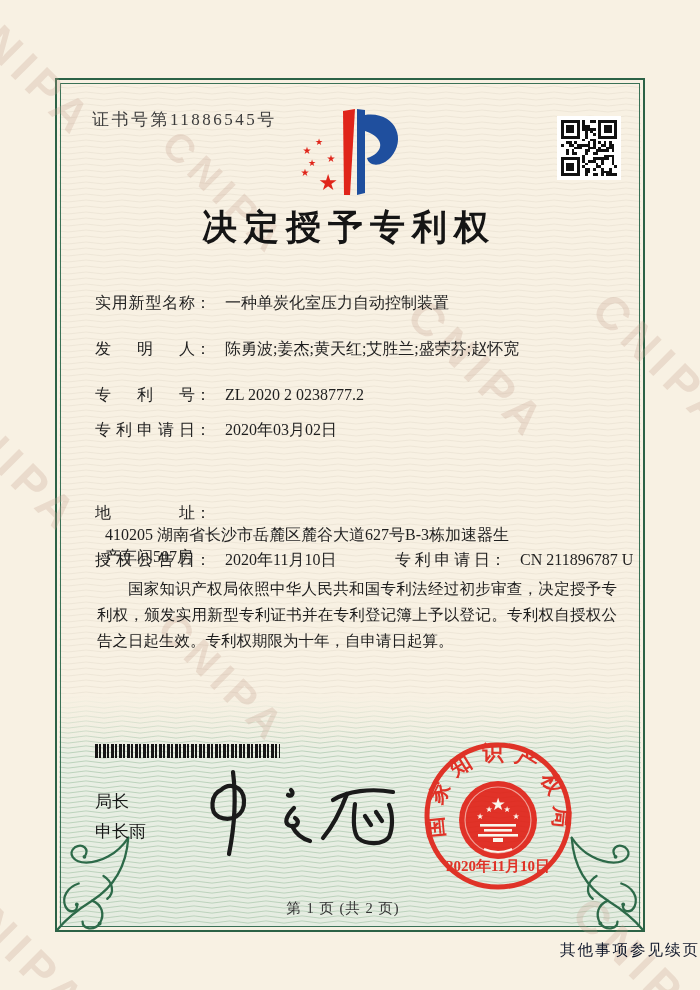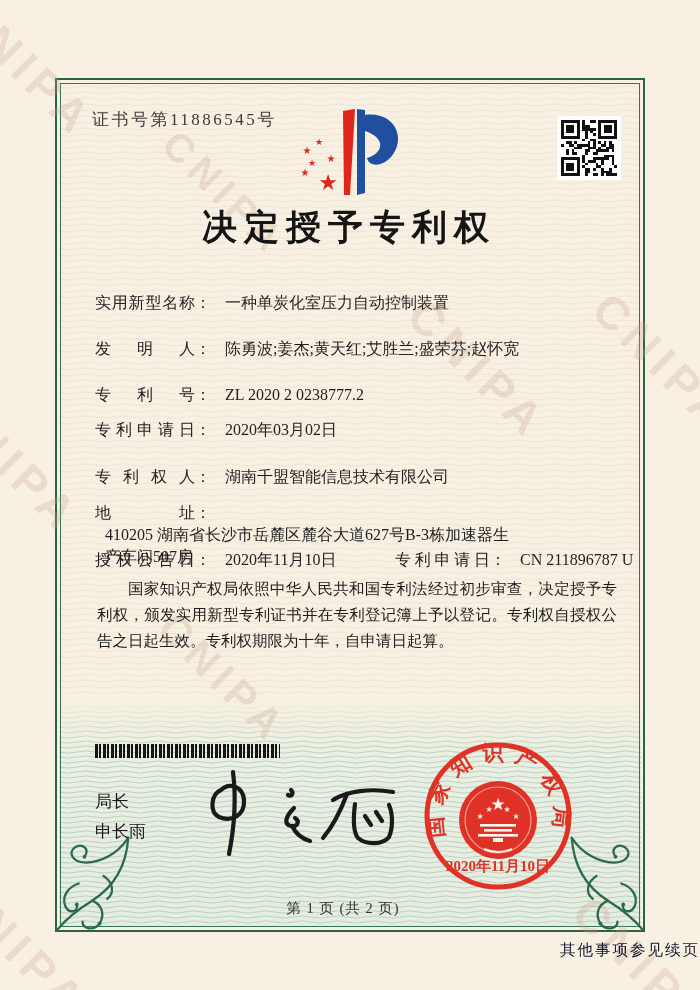--- a/index.html
+++ b/index.html
@@ -408,24 +408,20 @@
     <span class="fvalue">陈勇波;姜杰;黄天红;艾胜兰;盛荣芬;赵怀宽</span>
   </div>
   <div class="row" style="top:384px;">
     <span class="flabel">专利号</span><span>：</span>
     <span class="fvalue">ZL 2020 2 0238777.2</span>
   </div>
   <div class="row" style="top:419px;">
     <span class="flabel">专利申请日</span><span>：</span>
     <span class="fvalue">2020年03月02日</span>
   </div>
-  <div class="row" style="top:466px;">
-    <span class="flabel">专利权人</span><span>：</span>
-    <span class="fvalue">湖南千盟智能信息技术有限公司</span>
-  </div>
   <div class="row" style="top:502px;">
     <span class="flabel">地址</span><span>：</span>
     <span class="fvalue addr-value">410205 湖南省长沙市岳麓区麓谷大道627号B-3栋加速器生产车间507房</span>
   </div>
   <div class="row" style="top:549px;">
     <span class="flabel">授权公告日</span><span>：</span>
     <span class="fvalue">2020年11月10日</span>
     <span class="pair2">
       <span class="flabel">专利申请日</span><span>：</span>
       <span class="fvalue">CN 211896787 U</span>

